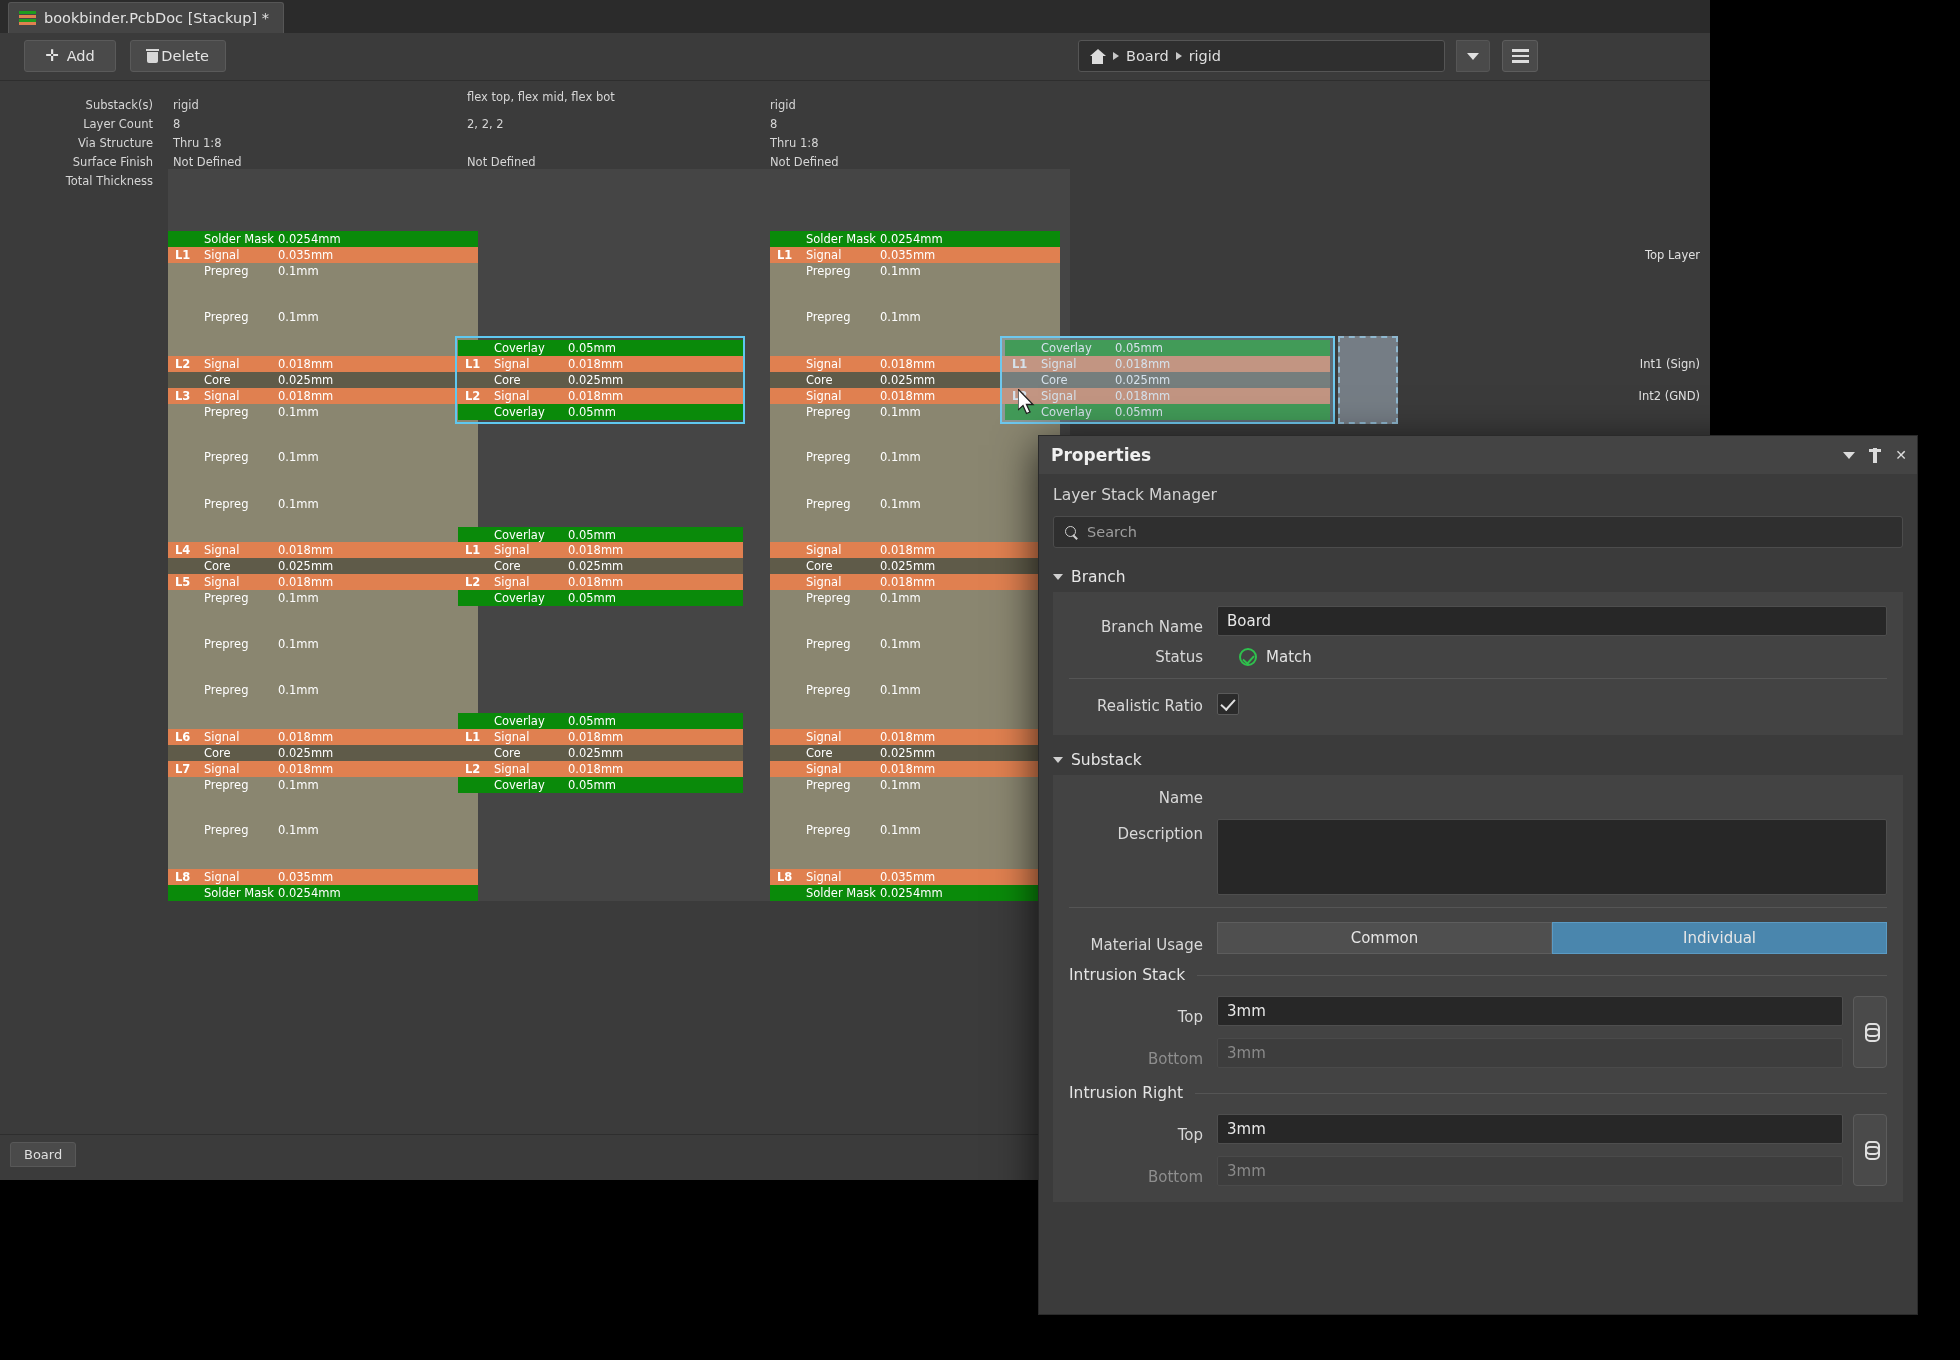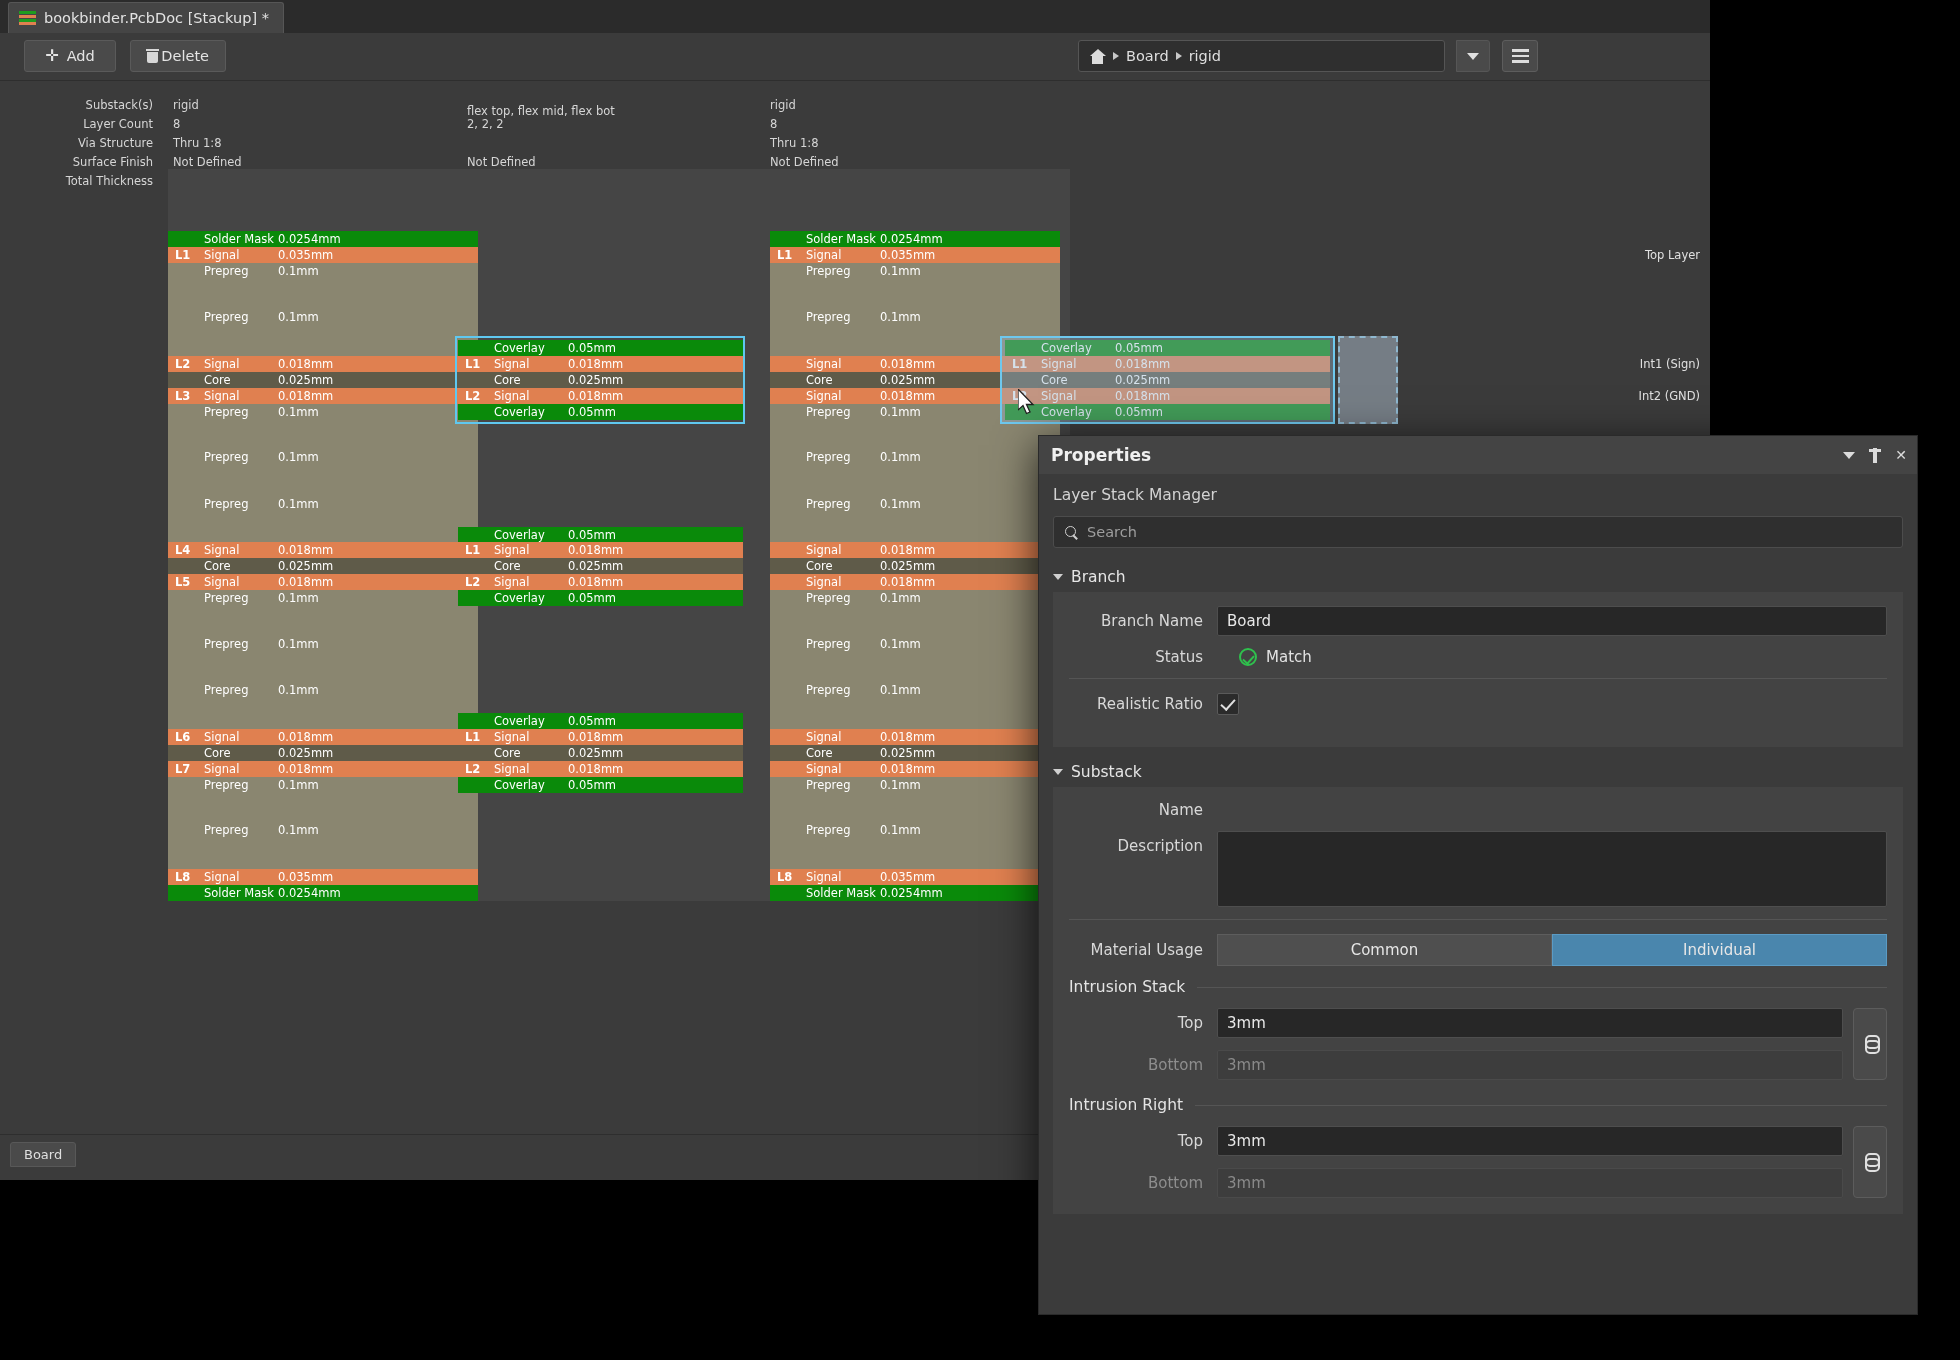--- a/index.html
+++ b/index.html
@@ -203,21 +203,21 @@
     display: flex; align-items: center; gap: 8px;
     padding: 6px 0 6px 14px; color: #e6e6e6; font-size: 15.5px;
     cursor: pointer;
   }
   .tri-open { width: 0; height: 0;
     border-left: 5px solid transparent; border-right: 5px solid transparent;
     border-top: 6px solid #d0d0d0; }
   .sect-body {
     margin: 0 14px 10px 14px; background: #434343; padding: 14px 16px 16px 16px;
   }
-  .frow { display: flex; align-items: center; margin-bottom: 12px; }
+  .frow { display: flex; align-items: flex-end; margin-bottom: 12px; }
   .frow .flabel {
     width: 148px; text-align: right; padding-right: 14px;
     color: #d8d8d8; font-size: 15px; flex: 0 0 auto;
   }
   .fin {
     flex: 1; height: 30px; background: #272727; border: 1px solid #4e4e4e;
     border-radius: 2px; color: #e8e8e8; font-size: 15px;
     padding: 0 9px; outline: none; font-family: inherit;
   }
   .fin:disabled { color: #8a8a8a; background: #3d3d3d; border-color: #4a4a4a; }
@@ -335,21 +335,21 @@
 
       <div class="substack-col" style="left:173px">
         <div class="hdr-row" style="top:14px">rigid</div>
         <div class="hdr-row" style="top:33px">8</div>
         <div class="hdr-row" style="top:52px">Thru 1:8</div>
         <div class="hdr-row" style="top:71px">Not Defined</div>
         <div class="hdr-row" style="top:90px">1.30381mm</div>
       </div>
 
       <div class="substack-col" style="left:467px">
-        <div class="hdr-row" style="top:20px">flex top, flex mid, flex bot</div>
+        <div class="hdr-row" style="top:6px">flex top, flex mid, flex bot</div>
         <div class="hdr-row" style="top:33px">2, 2, 2</div>
         <div class="hdr-row" style="top:71px">Not Defined</div>
         <div class="hdr-row" style="top:90px">0.161mm, 0.161mm, 0.161mm</div>
       </div>
 
       <div class="substack-col" style="left:770px">
         <div class="hdr-row" style="top:14px">rigid</div>
         <div class="hdr-row" style="top:33px">8</div>
         <div class="hdr-row" style="top:52px">Thru 1:8</div>
         <div class="hdr-row" style="top:71px">Not Defined</div>
@@ -765,21 +765,21 @@
         <input class="fin" type="text" value="Board" style="">
       </div>
       <div class="frow">
         <span class="flabel">Status</span>
         <span class="status-val">
           <span class="check-circle"></span>
           <span>Match</span>
         </span>
       </div>
       <div class="divider"></div>
-      <div class="frow" style="margin-bottom:16px">
+      <div class="frow" style="margin-bottom:4px">
         <span class="flabel">Realistic Ratio</span>
         <span class="cb on"></span>
       </div>
     </div>
 
     <div class="sect-head">
       <span class="tri-open"></span>
       <span>Substack</span>
     </div>
     <div class="sect-body">

